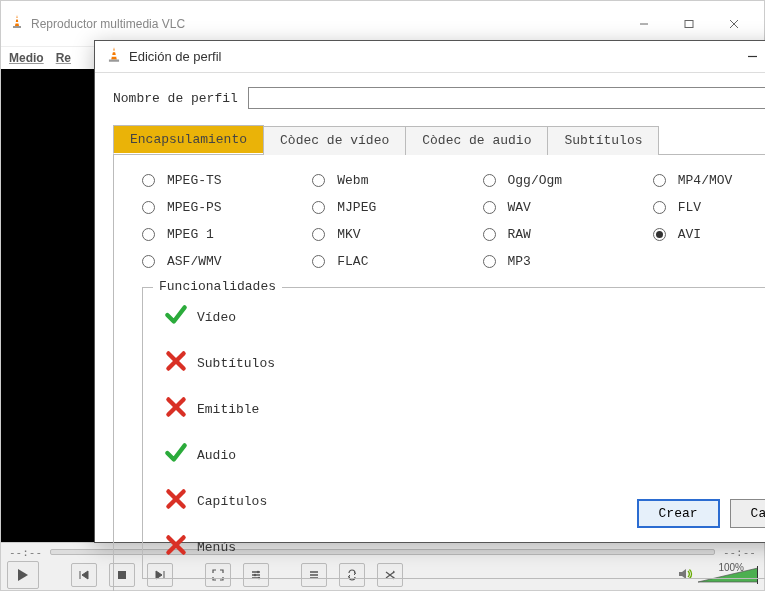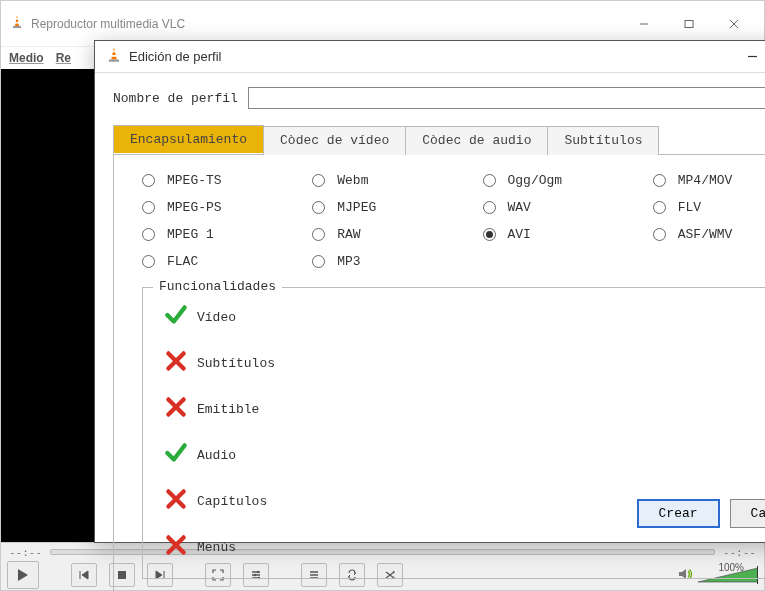--- a/index.html
+++ b/index.html
@@ -416,20 +416,24 @@
             <span class="radio-dot"></span>
             <span>WAV</span>
           </div>
           <div class="radio-item">
             <span class="radio-dot"></span>
             <span>FLV</span>
           </div>
           <div class="radio-item">
             <span class="radio-dot"></span>
             <span>MPEG 1</span>
+          </div>
+          <div class="radio-item">
+            <span class="radio-dot"></span>
+            <span>MKV</span>
           </div>
           <div class="radio-item">
             <span class="radio-dot"></span>
             <span>RAW</span>
           </div>
           <div class="radio-item selected">
             <span class="radio-dot"></span>
             <span>AVI</span>
           </div>
           <div class="radio-item">

